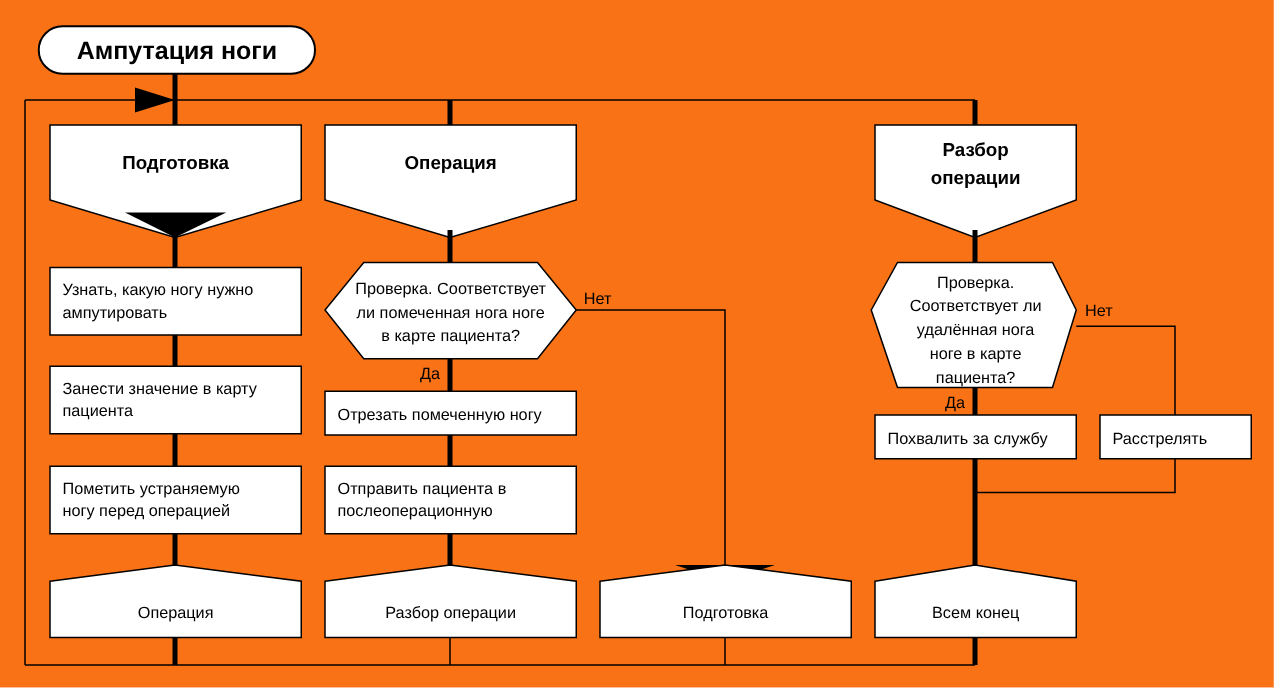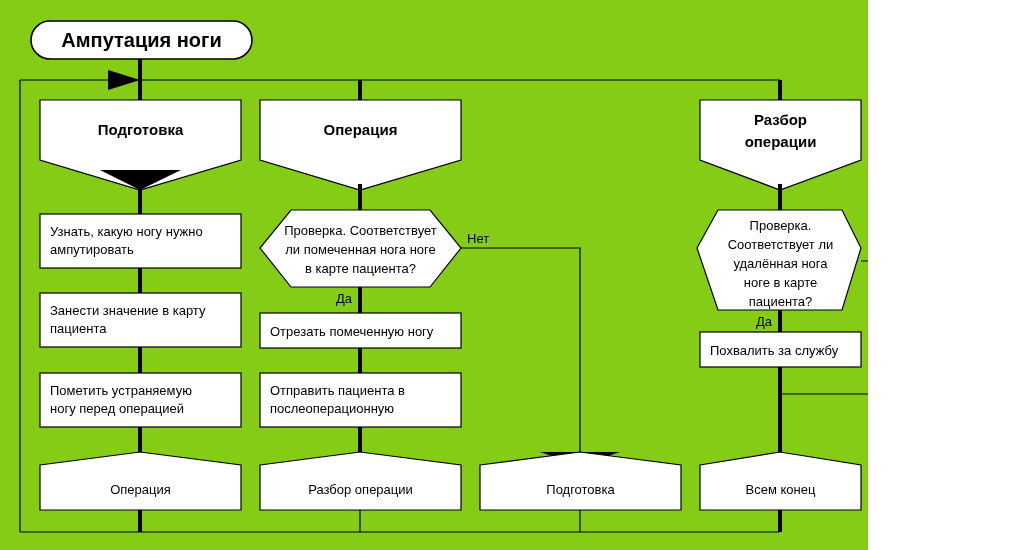--- a/index.html
+++ b/index.html
@@ -2,23 +2,23 @@
 <html><head>
 <meta charset="utf-8">
 <style>
   html, body {
     margin: 0;
     padding: 0;
     background: #ffffff;
   }
   #canvas-wrap {
     position: relative;
-    width: 868px;
+    width: 1019px;
     height: 550px;
-    background: #84cc16;
+    background: #f97316;
     overflow: hidden;
     font-family: "Liberation Sans", sans-serif;
   }
   svg#flow {
     display: block;
     width: 1020px;
     height: 550px;
   }
   .shape {
     fill: #ffffff;

